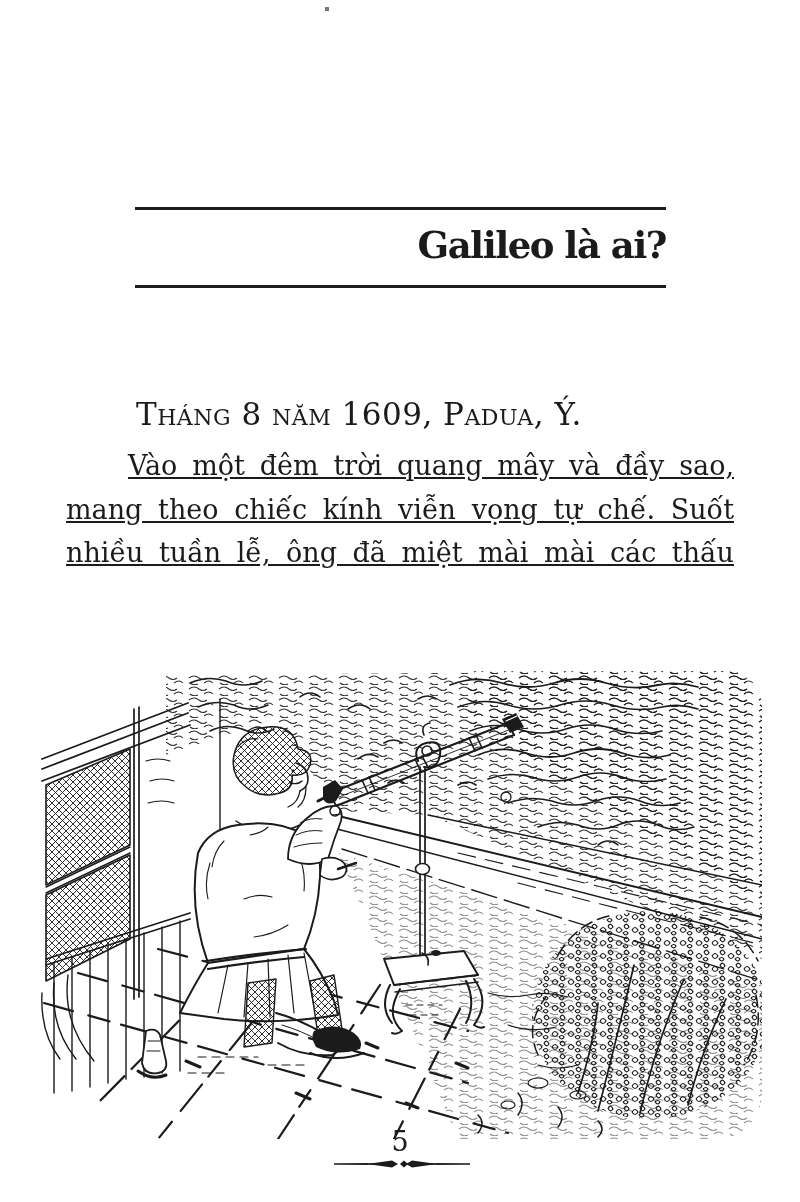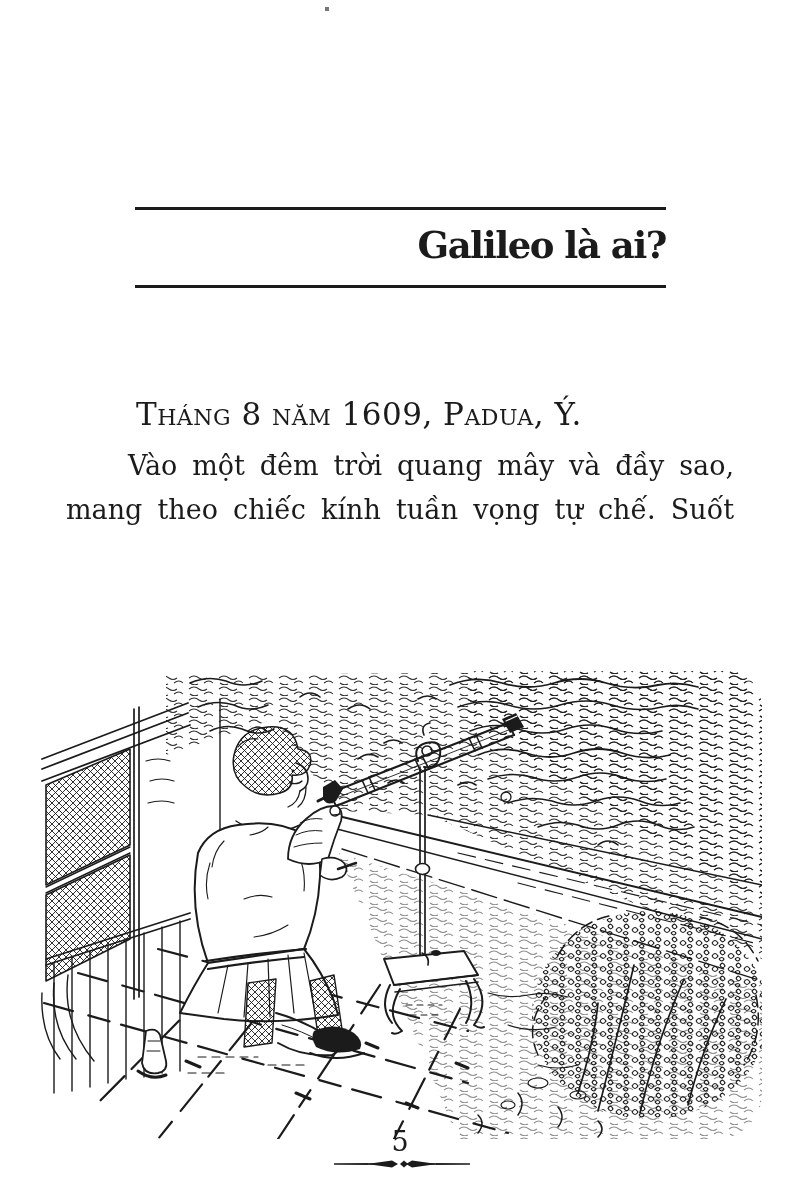--- a/index.html
+++ b/index.html
@@ -6,21 +6,21 @@
   .page{position:relative;width:800px;height:1202px;background:var(--paper,#fff);
         color:var(--ink,#1b1b1b);font-family:"DejaVu Serif",serif;overflow:hidden;margin:0 auto;}
   .speck{position:absolute;left:325px;top:7px;width:4px;height:4px;background:#777;}
   .rule{position:absolute;left:135px;width:531px;height:3px;background:var(--ink,#1b1b1b);}
   .rule-top{top:207px;}
   .rule-bottom{top:285px;}
   .title{position:absolute;left:135px;top:221px;width:531px;margin:0;text-align:right;
          font-size:37px;font-weight:700;letter-spacing:-1.5px;line-height:1.3;}
   .dateline{position:absolute;left:124px;top:384px;margin:12px;font-size:31px;
             font-variant:small-caps;letter-spacing:.5px;white-space:nowrap;}
-  .bodytext{position:absolute;left:66px;top:444px;width:668px;font-size:27px;}
+  .bodytext{position:absolute;left:66px;top:444px;width:668px;font-size:27px;text-decoration:underline;}
   .bodytext .line{line-height:43.6px;white-space:normal;}
   .bodytext .just{text-align:justify;text-align-last:justify;}
   .bodytext .indent{text-indent:62px;}
   .illustration{position:absolute;left:38px;top:663px;width:724px;height:476px;margin:0;}
   .illustration svg{display:block;width:724px;height:476px;}
   .pagenum{position:absolute;left:0;top:1127px;width:800px;text-align:center;
            font-size:27px;line-height:30px;}
   .footer-ornament{position:absolute;left:334px;top:1157px;width:136px;height:14px;}
 </style>
 </head>
@@ -31,21 +31,22 @@
   <div class="speck"></div>
 
   <div class="rule rule-top"></div>
   <h1 class="title">Galileo là ai?</h1>
   <div class="rule rule-bottom"></div>
 
   <p class="dateline">Tháng 8 năm 1609, Padua, Ý.</p>
 
   <div class="bodytext">
     <div class="line just indent">Vào một đêm trời quang mây và đầy sao,</div>
-    <div class="line just">mang theo chiếc kính tuần vọng tự chế. Suốt</div>
+    <div class="line just">mang theo chiếc kính viễn vọng tự chế. Suốt</div>
+    <div class="line just">nhiều tuần lễ, ông đã miệt mài mài các thấu</div>
   </div>
 
   <figure class="illustration" aria-label="Etching of Galileo kneeling on garden paving at night, looking through his homemade telescope mounted on a stand beside a small stool, with a latticed building on the left and bushes on the right">
     <svg viewBox="0 0 724 476" xmlns="http://www.w3.org/2000/svg">
       <defs>
         <clipPath id="frame">
             <rect x="0" y="0" width="724" height="476" rx="46" ry="46"></rect>
           </clipPath>
         <pattern id="xh" width="7" height="7" patternUnits="userSpaceOnUse">
           <path d="M0,7 L7,0 M0,0 L7,7" stroke="#1b1b1b" stroke-width="0.9" fill="none"></path>

